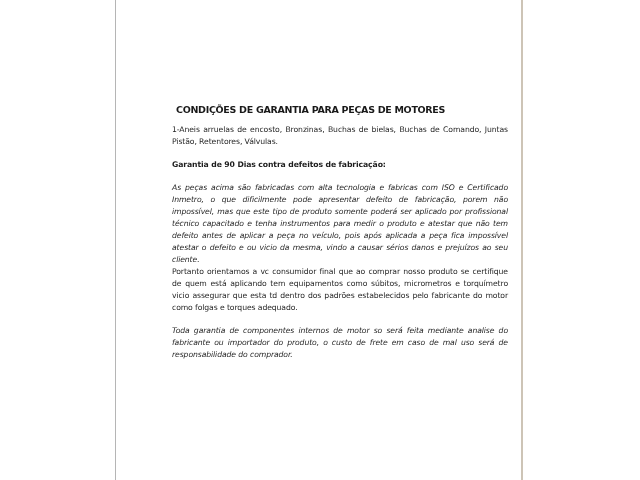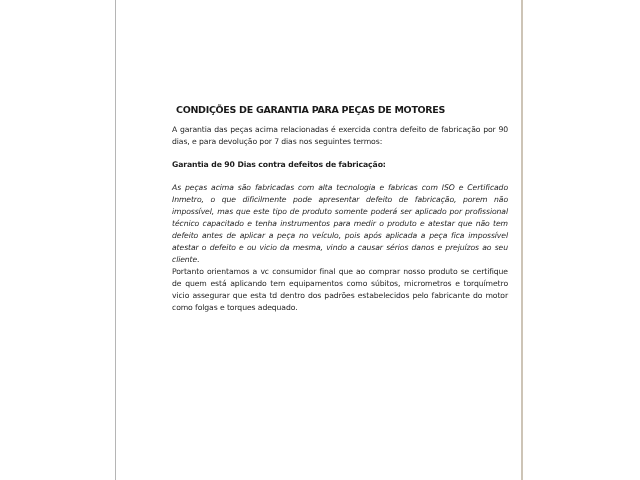--- a/index.html
+++ b/index.html
@@ -74,27 +74,28 @@
 <div class="screen">
 
   <div class="vline vline-left"></div>
 
   <div class="vline vline-right"></div>
 
   <div class="doc">
 
     <div class="doc-title">CONDIÇÕES DE GARANTIA PARA PEÇAS DE MOTORES</div>
 
+    <p>1-Aneis arruelas de encosto, Bronzinas, Buchas de bielas, Buchas de Comando, Juntas Pistão, Retentores, Válvulas.</p>
 
-    <p>A garantia das peças acima relacionadas é exercida contra defeito de fabricação por 90 dias, e para devolução por 7 dias nos seguintes termos:</p>
 
 
 
     <div class="doc-heading gap-after">Garantia de 90 Dias contra defeitos de fabricação:</div>
 
     <p class="no-gap">As peças acima são fabricadas com alta tecnologia e fabricas com ISO e Certificado Inmetro, o que dificilmente pode apresentar defeito de fabricação, porem não impossível, mas que este tipo de produto somente poderá ser aplicado por profissional técnico capacitado e tenha instrumentos para medir o produto e atestar que não tem defeito antes de aplicar a peça no veículo, pois após aplicada a peça fica impossível atestar o defeito e ou vicio da mesma, vindo a causar sérios danos e prejuízos ao seu cliente.</p>
 
     <p>Portanto orientamos a vc consumidor final que ao comprar nosso produto se certifique de quem está aplicando tem equipamentos como súbitos, micrometros e torquímetro vicio assegurar que esta td dentro dos padrões estabelecidos pelo fabricante do motor como folgas e torques adequado.</p>
 
+    <p class="no-gap">Toda garantia de componentes internos de motor so será feita mediante analise do fabricante ou importador do produto, o custo de frete em caso de mal uso será de responsabilidade do comprador.</p>
 
   </div>
 
 </div>
 
 </body></html>

